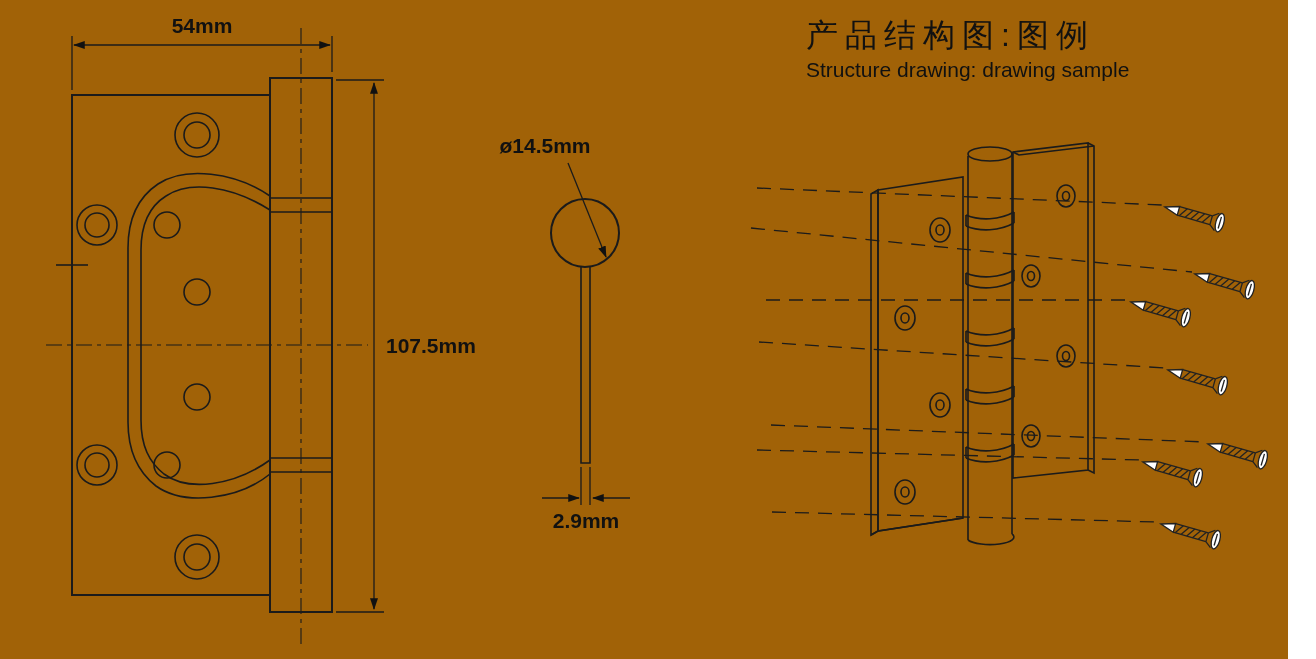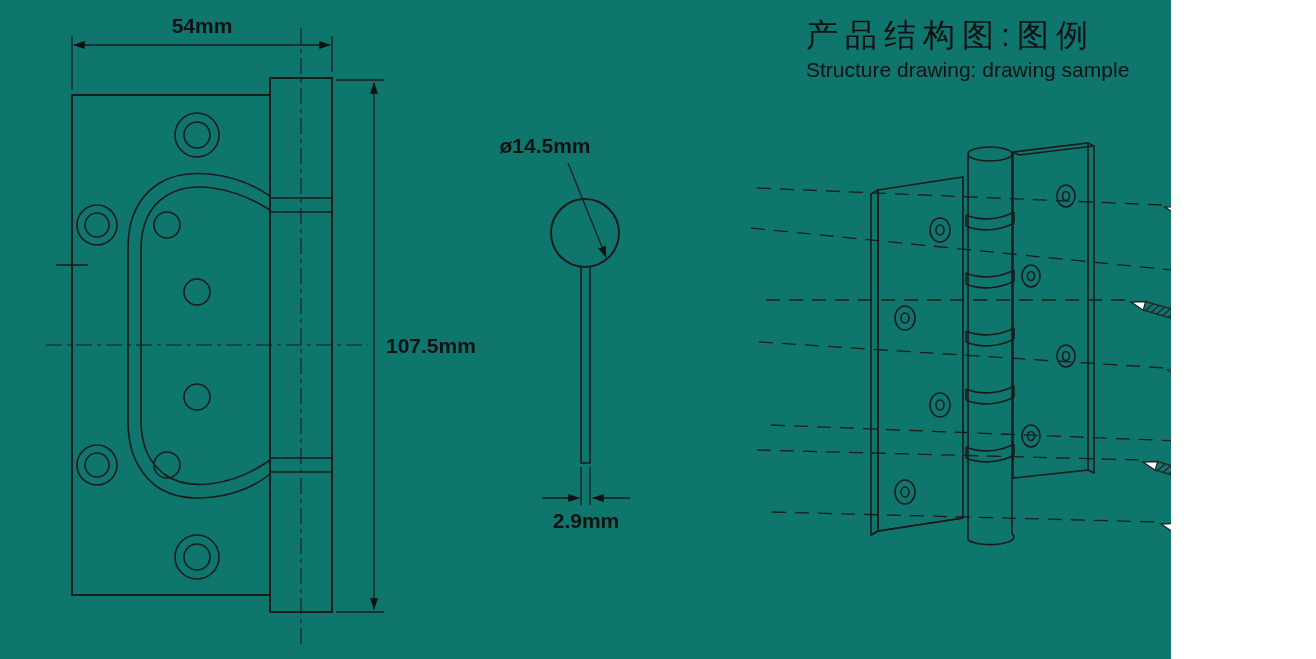--- a/index.html
+++ b/index.html
@@ -1,17 +1,17 @@
 <!DOCTYPE html>
 <html><head>
 <meta charset="utf-8">
 <style>
   html,body{margin:0;padding:0;background:#ffffff;}
   body{font-family:"Liberation Sans", sans-serif;}
-  #stage{position:relative;width:1171px;height:659px;background:#0f766e;overflow:hidden;}
+  #stage{position:relative;width:1288px;height:659px;background:#a16207;overflow:hidden;}
   svg{position:absolute;left:0;top:0;}
   .dim-text{font-weight:bold;font-size:21px;fill:#111;}
   .title-cn{font-size:32px;fill:#111;letter-spacing:7px;}
   .title-en{font-size:21px;fill:#111;}
   .outline{stroke:#1b1b1b;stroke-width:2;fill:none;}
   .thin{stroke:#1b1b1b;stroke-width:1.6;fill:none;}
   .dimline{stroke:#1b1b1b;stroke-width:1.3;fill:none;}
   .centerline{stroke:#1b1b1b;stroke-width:1.1;fill:none;stroke-dasharray:16 5 4 5;}
   .dashline{stroke:#1b1b1b;stroke-width:1.3;fill:none;stroke-dasharray:14 9;}
 </style>

